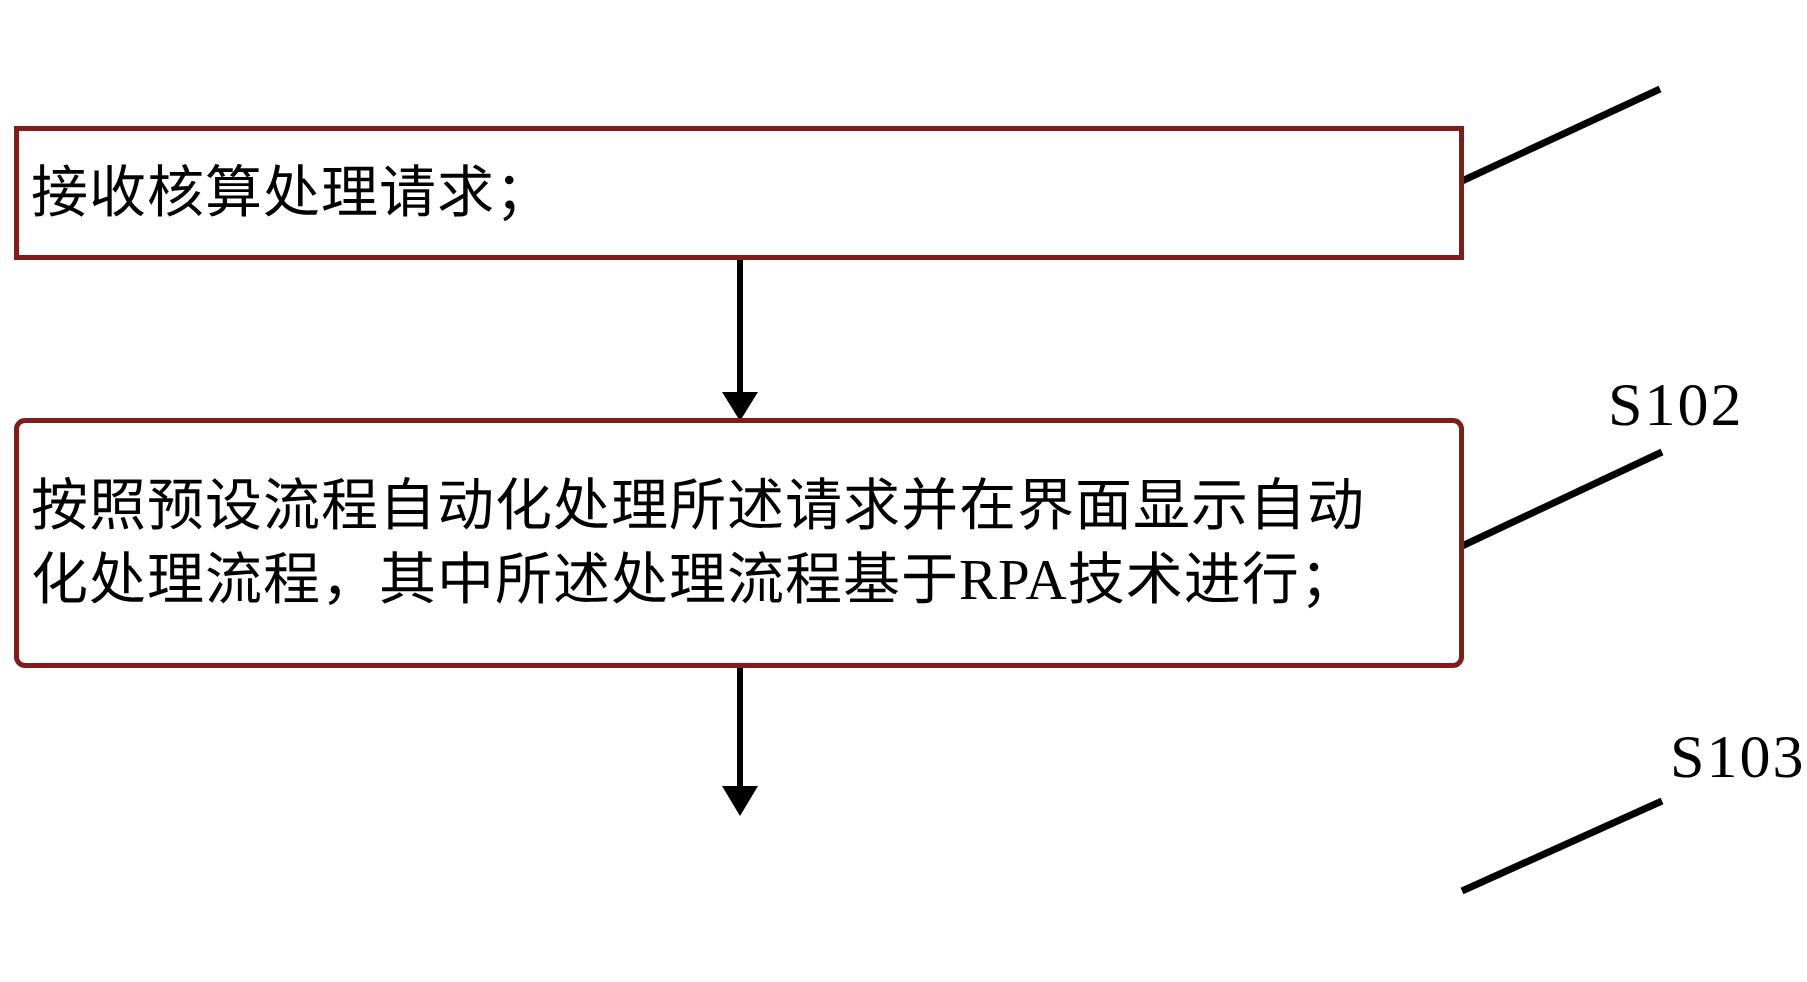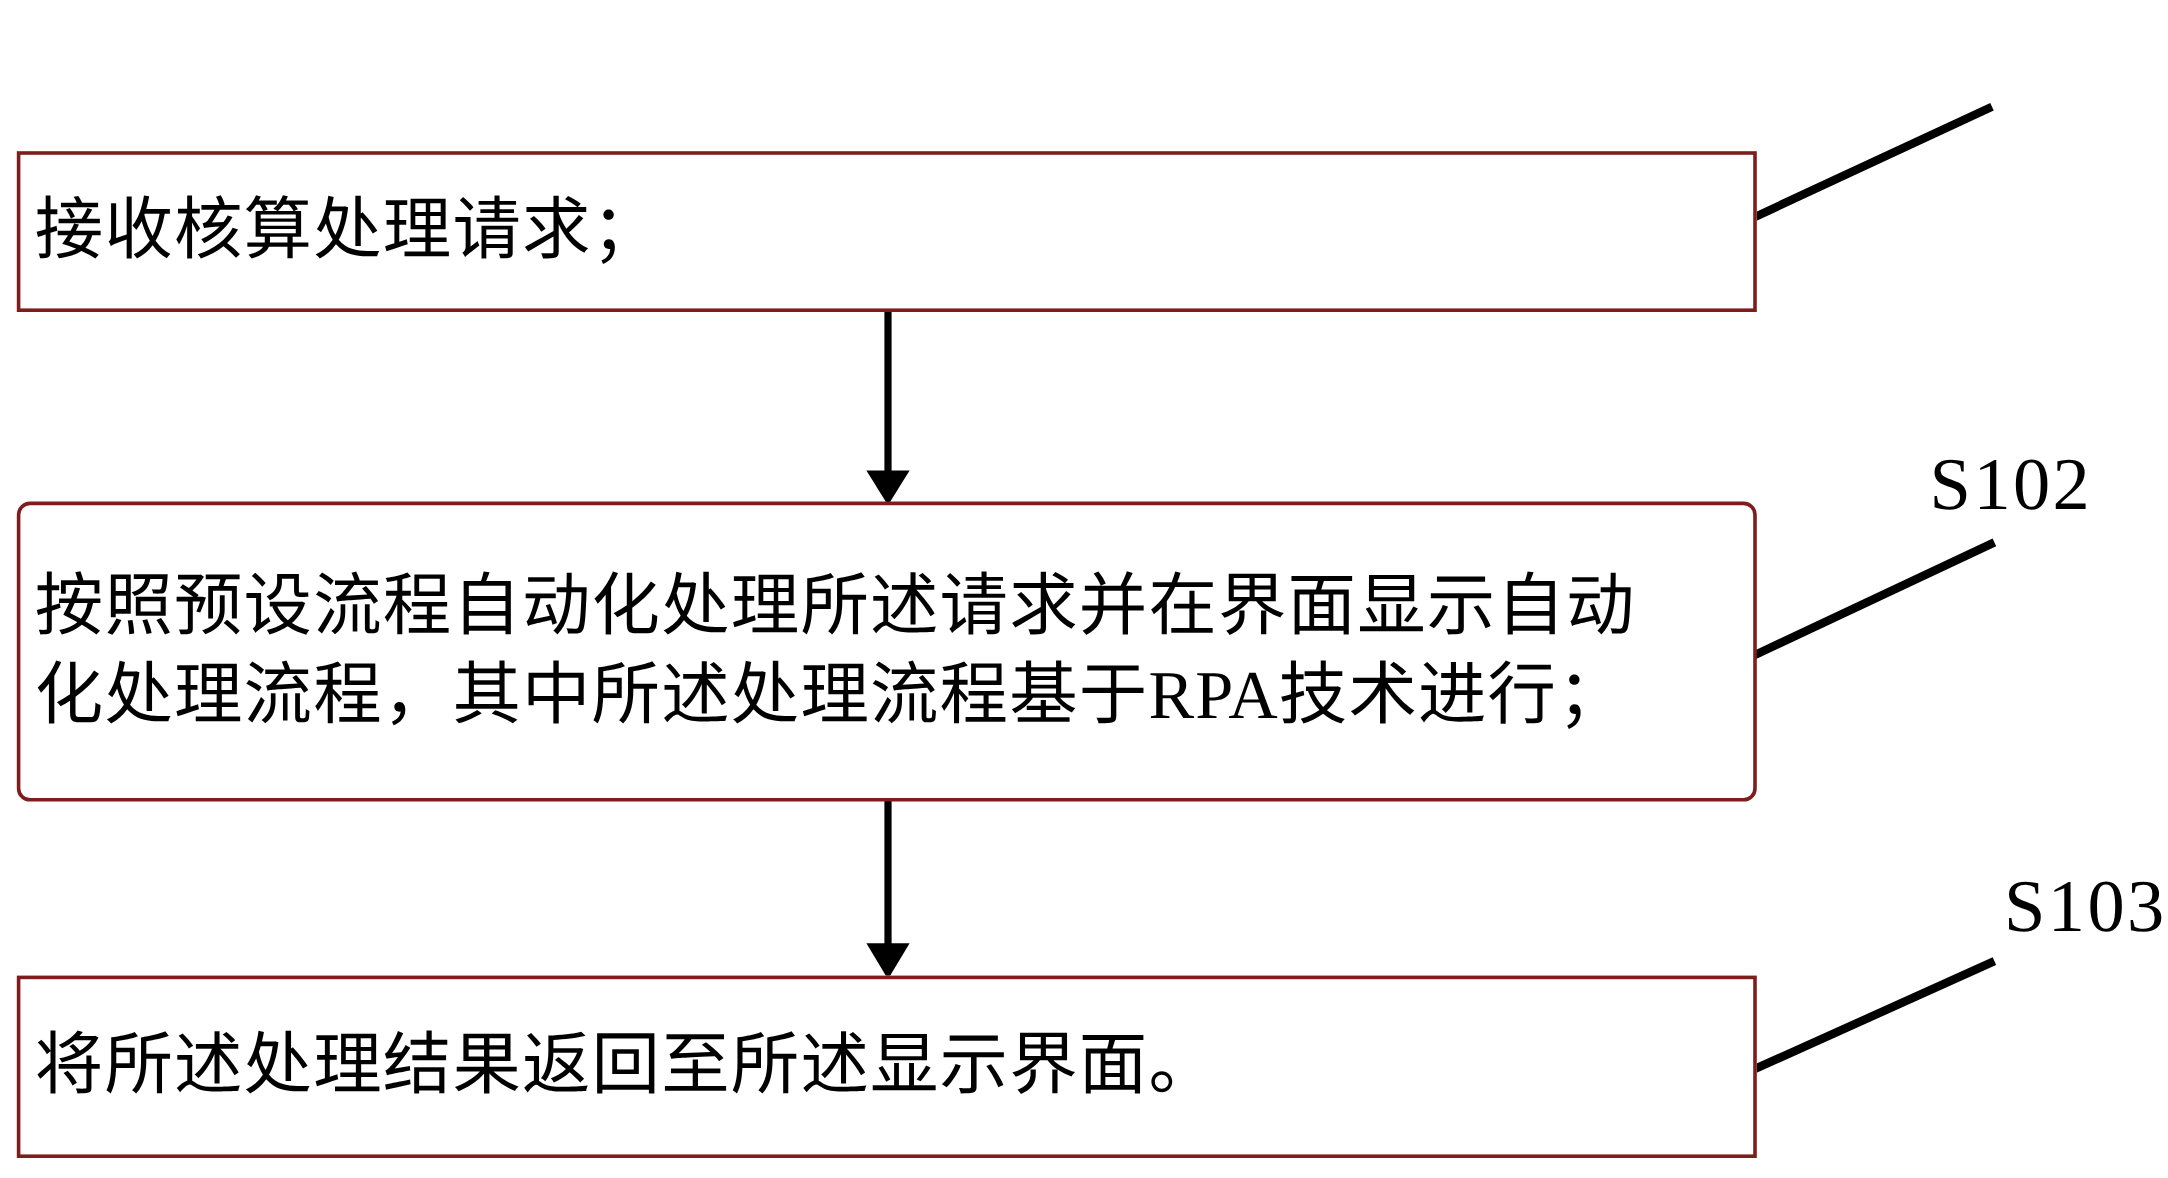--- a/index.html
+++ b/index.html
@@ -20,21 +20,21 @@
     position: absolute;
     left: 0;
     top: 0;
     width: 1807px;
     height: 982px;
     pointer-events: none;
   }
   .flow-box {
     position: absolute;
     box-sizing: border-box;
-    border: 3px solid #7f1d1d;
+    border: 5px solid #7f1d1d;
     background: #ffffff;
     display: flex;
     align-items: center;
     font-size: 57px;
     line-height: 74px;
     letter-spacing: 1px;
     color: #000000;
   }
   .flow-box .box-text {
     display: block;
@@ -99,17 +99,14 @@
   <div class="step-label step-label-3">S103</div>
 
   <div class="flow-box box-1">
     <span class="box-text">接收核算处理请求；</span>
   </div>
 
   <div class="flow-box box-2">
     <span class="box-text">按照预设流程自动化处理所述请求并在界面显示自动化处理流程，其中所述处理流程基于RPA技术进行；</span>
   </div>
 
-  <div class="flow-box box-3">
-    <span class="box-text">将所述处理结果返回至所述显示界面。</span>
-  </div>
 
 </div>
 
 </body></html>

